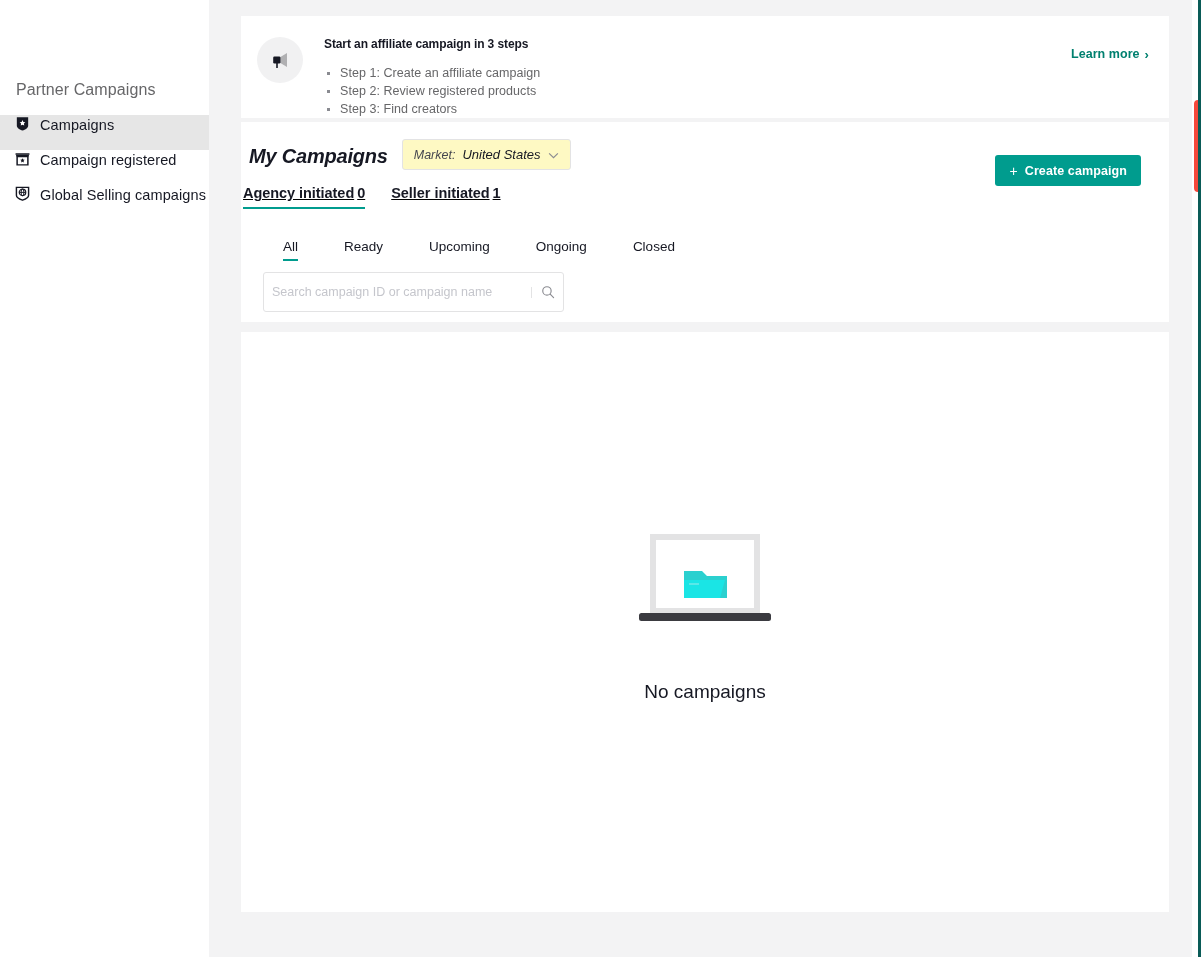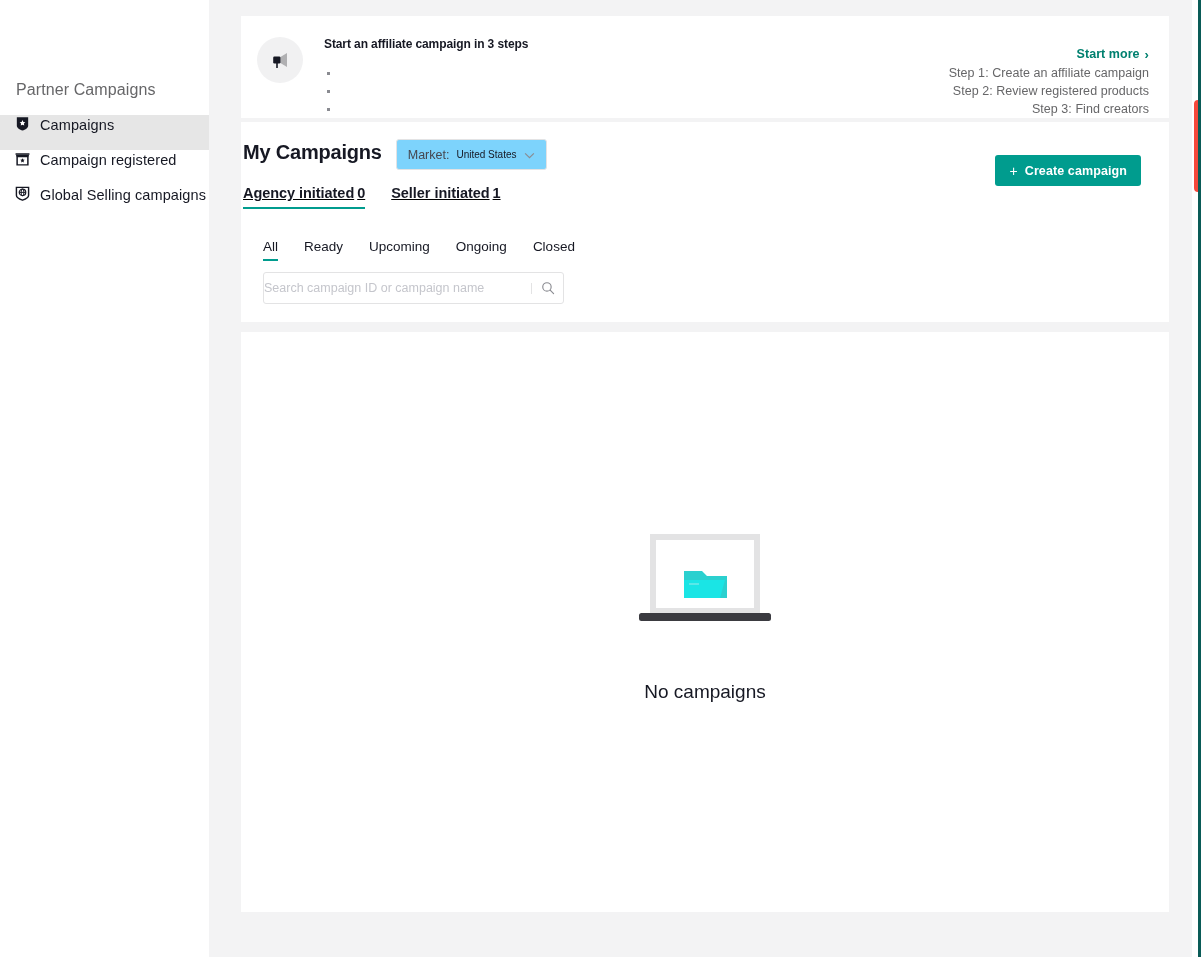--- a/index.html
+++ b/index.html
@@ -88,21 +88,20 @@
   .banner-title {
     font-size: 12px;
     font-weight: 700;
     color: #161823;
     letter-spacing: -.1px;
     line-height: 23px;
   }
   .banner-steps {
     margin-top: 8px;
     list-style: none;
-    text-align: right;
   }
   .banner-steps li {
     font-size: 12.5px;
     color: #666668;
     line-height: 18px;
     position: relative;
     padding-left: 16px;
     letter-spacing: .05px;
   }
   .banner-steps li::before {
@@ -127,46 +126,47 @@
   .learn-more .chev { font-size: 13px; line-height: 1; }
 
   
   .campaigns-card {
     top: 122px;
     height: 200px;
     padding: 0;
   }
   .campaigns-head {
     display: flex;
-    align-items: flex-start;
+    align-items: flex-end;
     padding: 17px 0 0 0;
-    margin-left: 2px;
+    margin-left: 8px;
     height: 48px;
+    font-style: italic;
   }
   .page-title {
     font-size: 20px;
     font-weight: 700;
     color: #161823;
     letter-spacing: -.2px;
     line-height: 27px;
   }
   .market-select {
     margin-left: 14px;
     height: 31px;
     border: 1px solid #e3e3e4;
     border-radius: 3px;
     display: flex;
     align-items: center;
     padding: 0 11px;
     gap: 7px;
     cursor: pointer;
-    background: #7dd3fc;
+    background: #fef9c3;
   }
   .market-label { font-size: 12.5px; color: #46474f; }
-  .market-value { font-size: 10px; color: #161823; }
+  .market-value { font-size: 13px; color: #161823; }
   .market-chev { color: #8a8b91; font-size: 11px; margin-left: 1px; }
 
   .create-btn-zone {
     position: absolute;
     right: 28px;
     top: 33px;
   }
   .create-btn {
     background: #009c8e;
     color: #ffffff;
@@ -215,39 +215,40 @@
     gap: 26px;
     margin: 30px 0 0 22px;
   }
   .status-tab {
     font-size: 13.5px;
     color: #161823;
     font-weight: 400;
     padding-bottom: 7px;
     cursor: pointer;
     position: relative;
+    margin-left: 20px;
   }
   .status-tab.active { font-weight: 400; }
   .status-tab.active::after {
     content: "";
     position: absolute;
     left: 0; right: 0; bottom: 0;
     height: 2px;
     background: #009c8e;
   }
 
   .search-wrap {
     margin: 11px 0 0 22px;
     width: 301px;
-    height: 32px;
+    height: 40px;
     border: 1px solid #e3e3e4;
     border-radius: 3px;
     display: flex;
     align-items: center;
-    padding: 0 8px 0 0;
+    padding: 0 8px 0 8px;
     background: #fff;
   }
   .search-wrap input {
     flex: 1;
     border: none;
     outline: none;
     font-size: 12.5px;
     color: #161823;
     font-family: "Liberation Sans", sans-serif;
     background: transparent;
@@ -366,21 +367,21 @@
       </div>
       <div class="banner-body">
         <div class="banner-title">Start an affiliate campaign in 3 steps</div>
         <ul class="banner-steps">
           <li>Step 1: Create an affiliate campaign</li>
           <li>Step 2: Review registered products</li>
           <li>Step 3: Find creators</li>
         </ul>
       </div>
       <div class="learn-more">
-        <span>Start more</span>
+        <span>Learn more</span>
         <span class="chev">›</span>
       </div>
     </section>
 
     <section class="card campaigns-card">
 
       <div class="campaigns-head">
         <h1 class="page-title">My Campaigns</h1>
 
         <div class="market-select">

